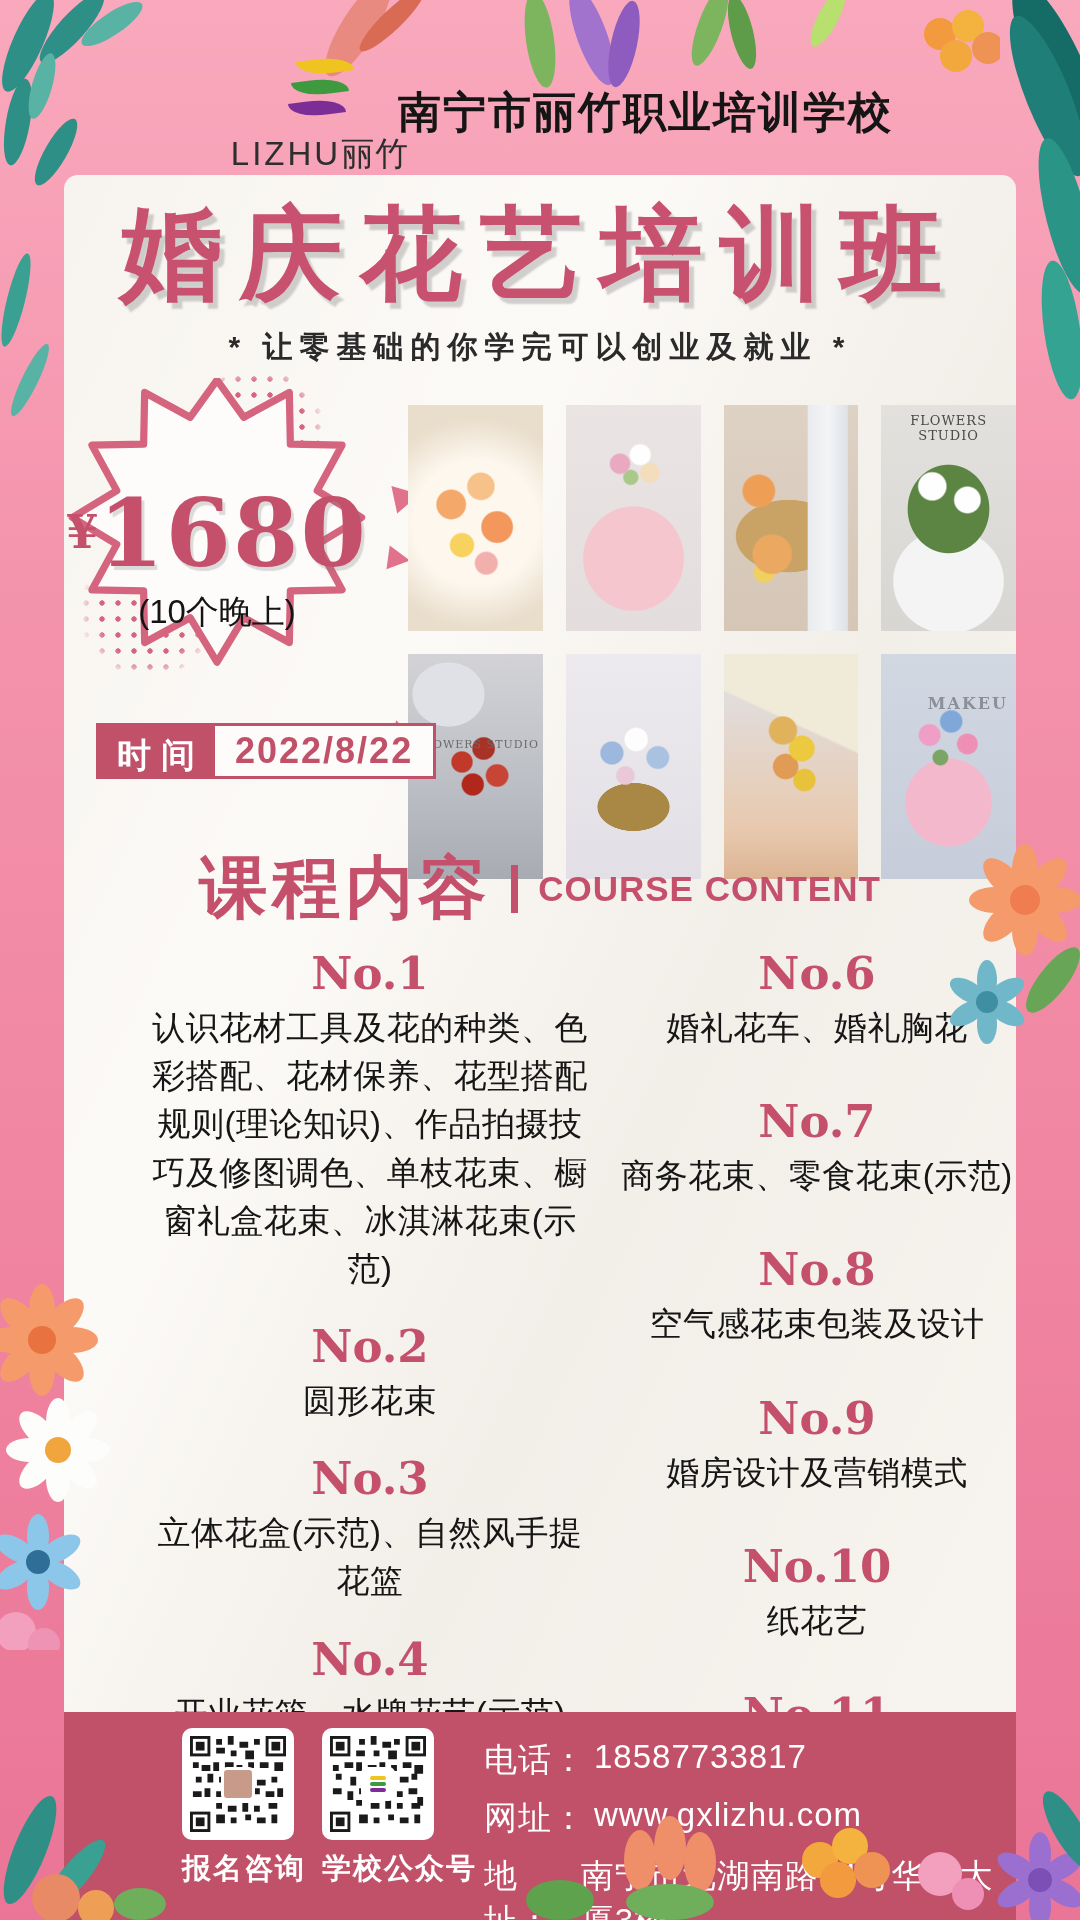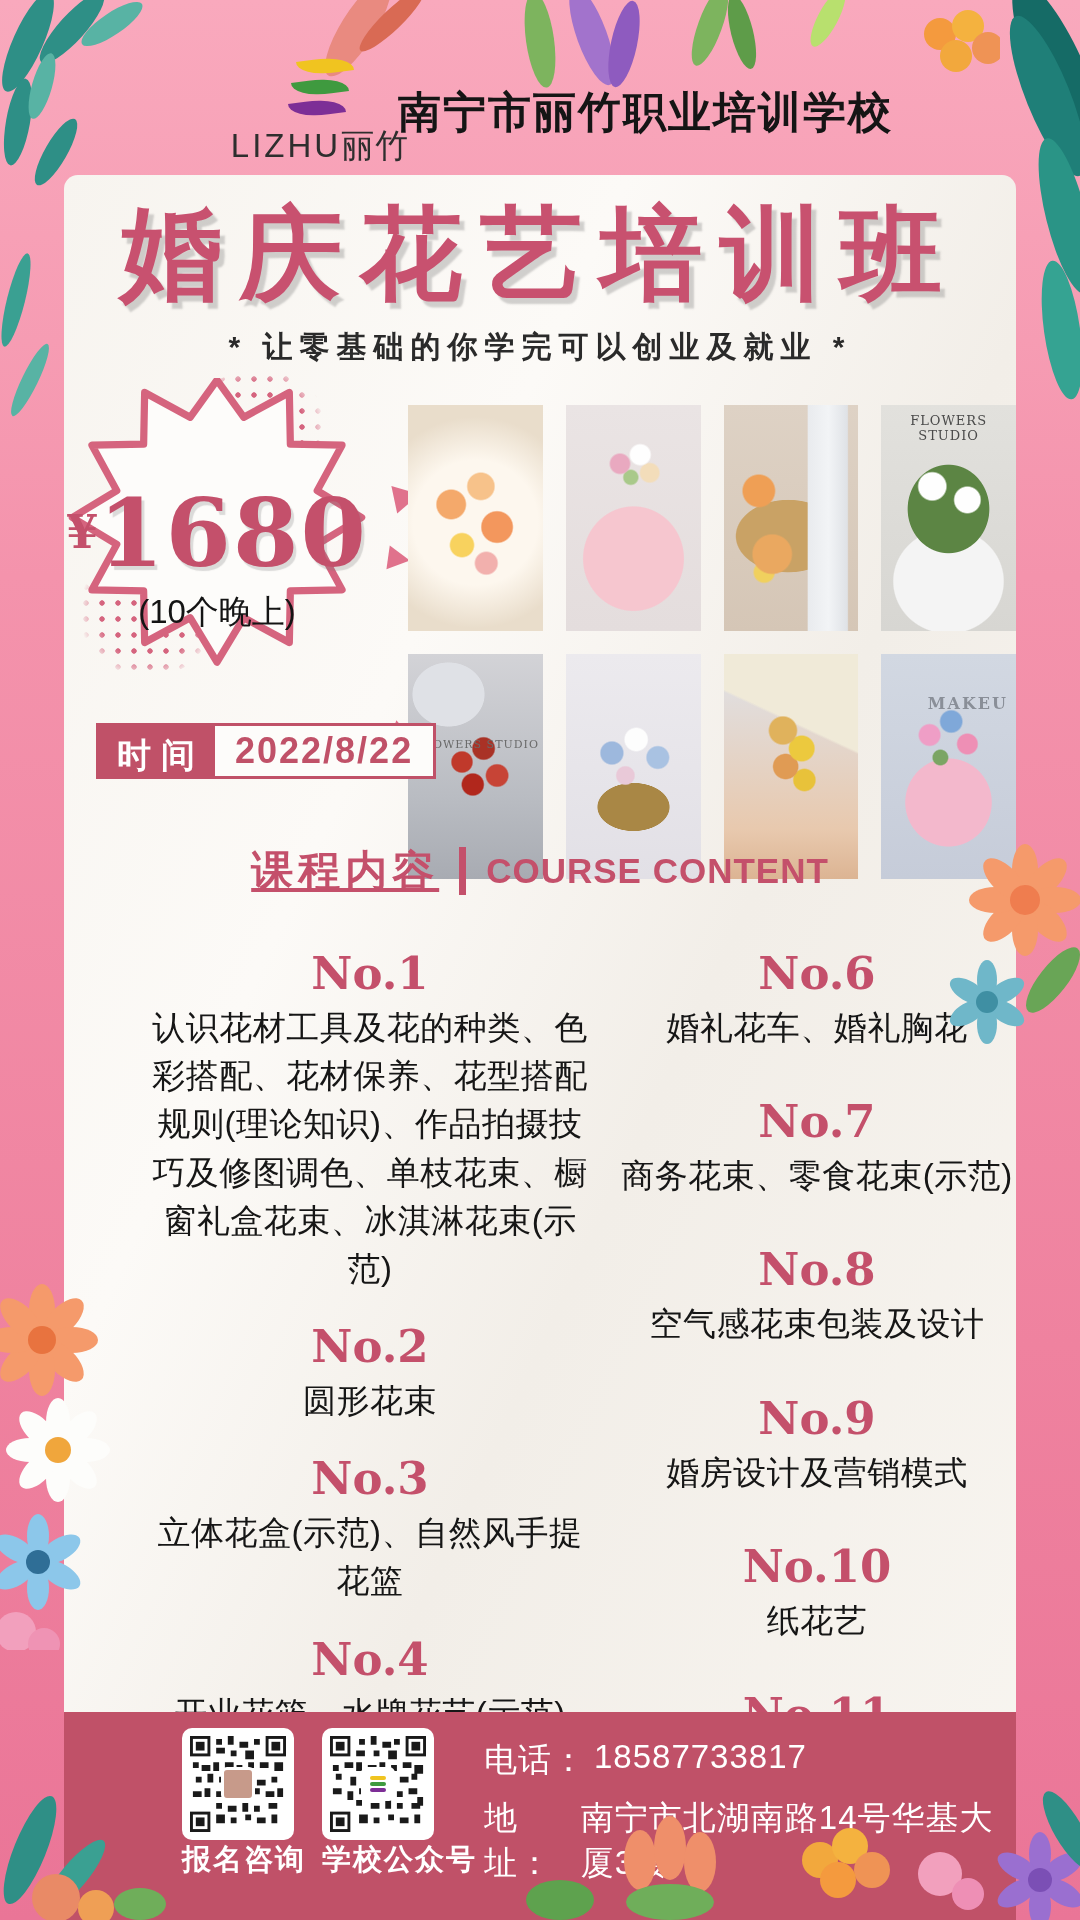--- a/index.html
+++ b/index.html
@@ -4,21 +4,21 @@
 <style>
   * { margin:0; padding:0; box-sizing:border-box; }
   body { font-family:"Liberation Sans", sans-serif; background:#333; }
   .page { position:relative; width:1080px; height:1920px; overflow:hidden;
           background:linear-gradient(180deg,#f9a9bd 0%,#f493ac 30%,#ef829f 70%,#ea7597 100%); }
   .decor { position:absolute; pointer-events:none; }
 
   
   .logo-stripes { position:absolute; left:288px; top:58px; width:70px; }
   .stripe { width:58px; height:16px; margin-bottom:5px; border-radius:0 70% 0 70% / 0 100% 0 100%; transform:skewY(-8deg); }
-  .logo-text { position:absolute; left:210px; top:124px; width:220px; text-align:center;
+  .logo-text { position:absolute; left:210px; top:132px; width:220px; text-align:center;
                font-size:33px; color:#2e2e2e; letter-spacing:3px; }
   .logo-text .cn { letter-spacing:1px; }
   .school-name { position:absolute; left:398px; top:84px; font-size:43px; font-weight:700;
                  color:#151515; letter-spacing:2px; }
 
   
   .card { position:absolute; left:64px; top:175px; width:952px; height:1745px;
           border-radius:14px 14px 0 0;
           background:linear-gradient(115deg,#f7f4ef 0%,#fcfaf7 32%,#f2eee8 58%,#f8f5f0 100%); }
 
@@ -107,21 +107,21 @@
   .date-banner { position:absolute; left:32px; top:548px; display:flex; align-items:stretch;
                  border:3px solid #c05168; height:56px; }
   .date-label { background:#c05168; color:#fff; font-size:34px; font-weight:700;
                 letter-spacing:10px; padding:7px 10px 0 18px; }
   .date-value { background:#fdfcfa; color:#c05168; font-size:36px; font-weight:700;
                 letter-spacing:2px; padding:4px 20px 0 20px; }
 
   
   .course-head { position:absolute; top:668px; width:100%; display:flex; justify-content:center;
                  align-items:center; }
-  .course-head .cn { font-size:42px; font-weight:700; color:#c4506b; letter-spacing:5px;text-decoration:underline; }
+  .course-head .cn { font-size:68px; font-weight:700; color:#c4506b; letter-spacing:5px; }
   .course-head .bar { width:7px; height:48px; background:#c4506b; margin:0 20px; }
   .course-head .en { font-size:35px; font-weight:700; color:#c4506b; letter-spacing:1px; }
 
   .col { position:absolute; top:772px;text-align:center; }
   .col-left  { left:86px;  width:440px; }
   .col-right { left:549px; width:408px; }
   .item { margin-bottom:27px; }
   .col-right .item { margin-bottom:43px; }
   .item-no { font-family:"DejaVu Serif", serif; font-weight:700; font-size:45px;
              color:#c4506b; margin-bottom:4px; }
@@ -130,21 +130,21 @@
   
   .footer { position:absolute; left:0; top:1537px; width:952px; height:208px; background:#c05168; }
   .qr { position:absolute; top:16px; width:112px; text-align:center; }
   .qr-1 { left:118px; } .qr-2 { left:258px; }
   .qr-box { position:relative; width:112px; height:112px; background:#fff; border-radius:10px; padding:8px; }
   .qr-box svg { width:96px; height:96px; display:block; }
   .qr-chip { position:absolute; left:39px; top:39px; width:34px; height:34px; border:3px solid #fff; border-radius:6px; }
   .chip-photo { background:#c79a8a; }
   .chip-logo { background:#fff; display:flex; flex-direction:column; justify-content:center; gap:2px; padding:0 6px; }
   .chip-logo i { display:block; height:4px; border-radius:2px; }
-  .qr-label { margin-top:0; color:#fff; font-size:29px; font-weight:700; letter-spacing:2px; white-space:nowrap; }
+  .qr-label { margin-top:9px; color:#fff; font-size:29px; font-weight:700; letter-spacing:2px; white-space:nowrap; }
   .contacts { position:absolute; left:420px; top:26px; }
   .c-row { display:flex; color:#fff; font-size:33px; font-weight:400; letter-spacing:1px; margin-bottom:13px;gap:8px; }
 </style>
 </head>
 <body>
 
 <div class="page">
 
   <svg class="decor" style="left:0;top:0" width="230" height="220" viewBox="0 0 230 220">
     <g fill="#2e8f86">
@@ -331,20 +331,24 @@
           </div>
         </div>
         <div class="qr-label">学校公众号</div>
       </div>
       <div class="contacts">
         <div class="c-row">
             <span>电话：</span>
             <span>18587733817</span>
           </div>
         <div class="c-row">
+            <span>网址：</span>
+            <span>www.gxlizhu.com</span>
+          </div>
+        <div class="c-row">
             <span>地址：</span>
             <span>南宁市北湖南路14号华基大厦3楼</span>
           </div>
       </div>
     </div>
   </div>
 
   <svg class="decor" style="left:925px;top:830px" width="155" height="230" viewBox="0 0 155 230">
     <g transform="translate(100,70)">
         <g fill="#f59a6b">

